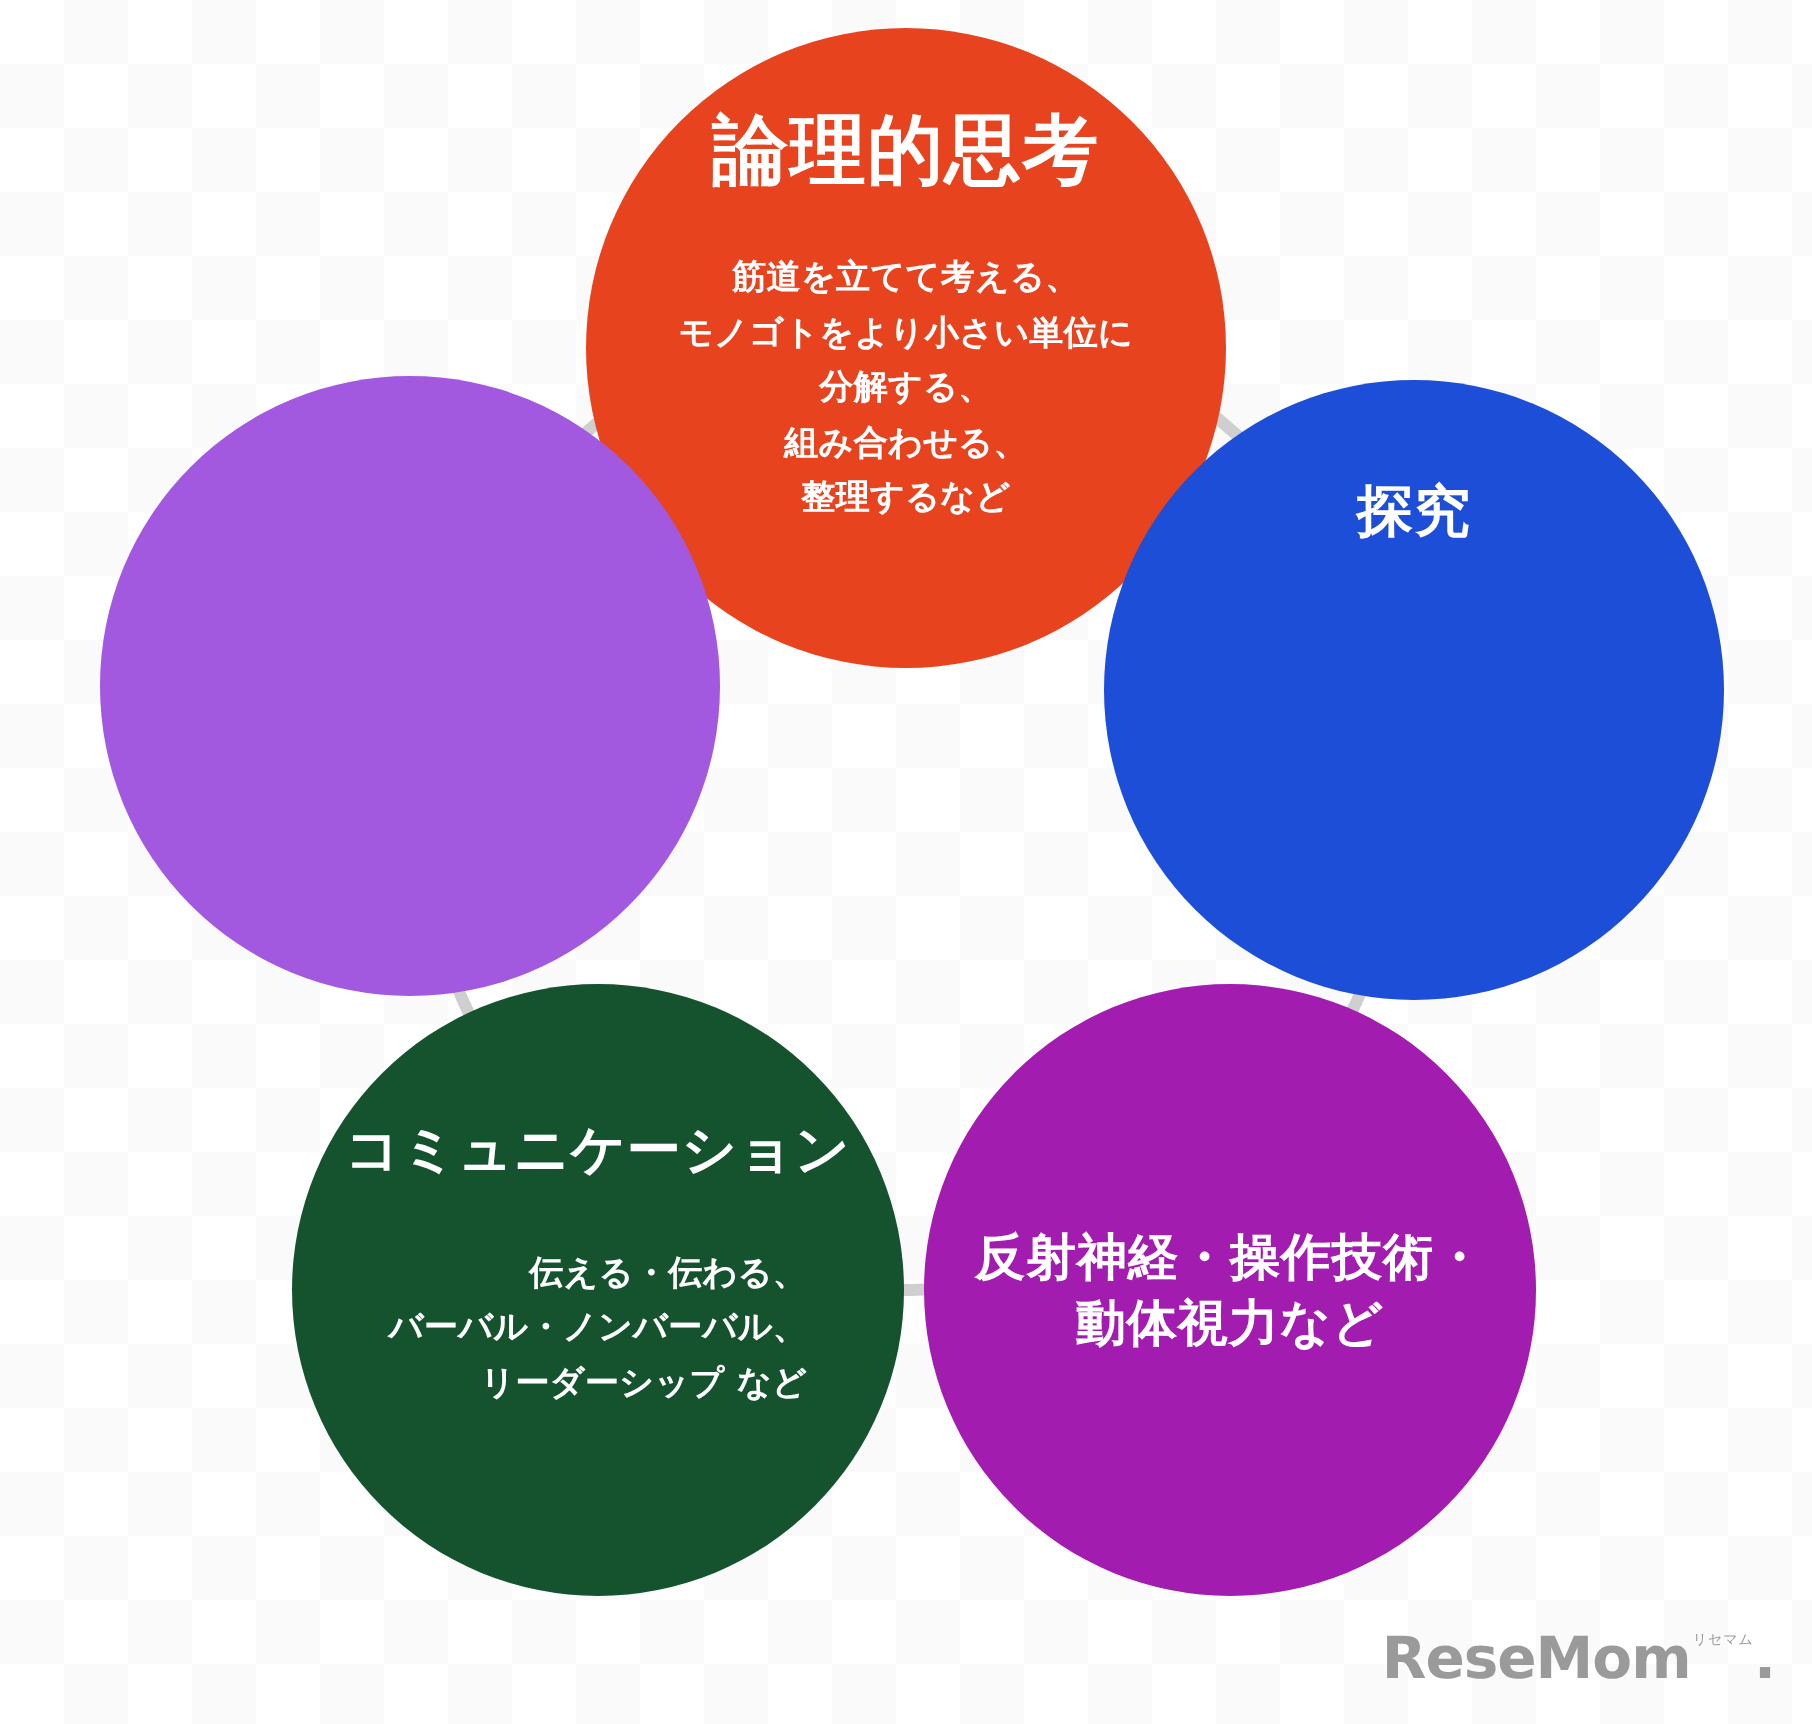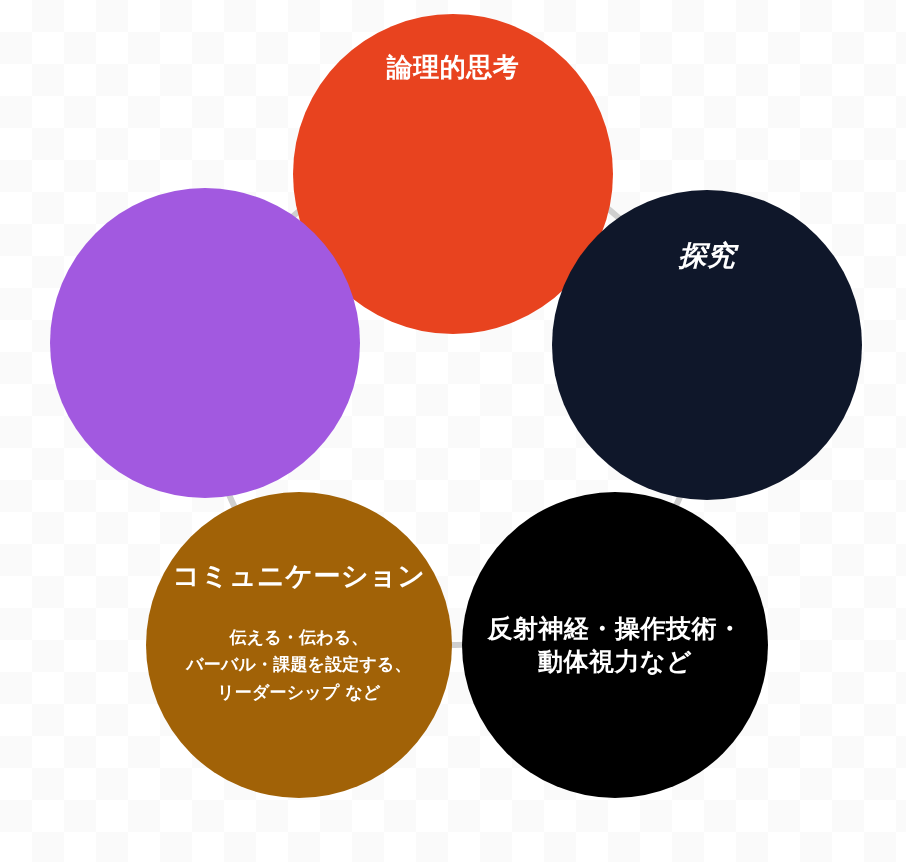--- a/index.html
+++ b/index.html
@@ -62,43 +62,43 @@
     letter-spacing: 0.01em;
     white-space: pre-line;
   }
 
   
   #node-logical {
     left: 293px; top: 14px; width: 320px; height: 320px;
     background: #e8431f;
     padding-top: 36px;
   }
-  #node-logical .title { font-size: 26px; }
+  #node-logical .title { font-size: 38px; }
   #node-logical .body  { font-size: 17px; margin-top: 26px; }
 
   #node-inquiry {
     left: 552px; top: 190px; width: 310px; height: 310px;
-    background: #0f172a;
+    background: #1d4ed8;
     padding-top: 48px;
-    font-style: italic;
   }
   #node-inquiry .title { font-size: 28px; }
   #node-inquiry .body  { font-size: 17px; margin-top: 36px; }
 
   #node-motor {
     left: 462px; top: 492px; width: 306px; height: 306px;
-    background: #000000;
+    background: #a21caf;
     justify-content: center;
   }
   #node-motor .title { font-size: 25px; }
 
   #node-comm {
     left: 146px; top: 492px; width: 306px; height: 306px;
-    background: #a16207;
+    background: #14532d;
     padding-top: 66px;
+    text-align: right;
   }
   #node-comm .title { font-size: 27px; }
   #node-comm .body  { font-size: 17px; margin-top: 30px; }
 
   #node-problem {
     left: 50px; top: 188px; width: 310px; height: 310px;
     background: #a259e0;
     padding-top: 62px;
   }
   #node-problem .title { font-size: 29px; }
@@ -140,35 +140,45 @@
 <div id="stage">
 
   <div id="checker"></div>
 
   <svg id="ring" width="906" height="862" viewBox="0 0 906 862">
     <circle cx="455" cy="400" r="245" fill="none" stroke="#cfcfcf" stroke-width="6"></circle>
   </svg>
 
   <div class="node" id="node-logical">
     <div class="title">論理的思考</div>
+    <div class="body">筋道を立てて考える、
+モノゴトをより小さい単位に
+分解する、
+組み合わせる、
+整理するなど</div>
   </div>
 
   <div class="node" id="node-inquiry">
     <div class="title">探究</div>
   </div>
 
   <div class="node" id="node-motor">
     <div class="title">反射神経・操作技術・
 動体視力など</div>
   </div>
 
   <div class="node" id="node-comm">
     <div class="title">コミュニケーション</div>
     <div class="body">伝える・伝わる、
-バーバル・課題を設定する、
+バーバル・ノンバーバル、
 リーダーシップ など</div>
   </div>
 
   <div class="node" id="node-problem">
   </div>
 
+  <div id="watermark">
+    <span class="wm-main">ReseMom</span>
+    <span class="wm-sup">リセマム</span>
+    <span class="wm-dot">.</span>
+  </div>
 
 </div>
 
 </body></html>

